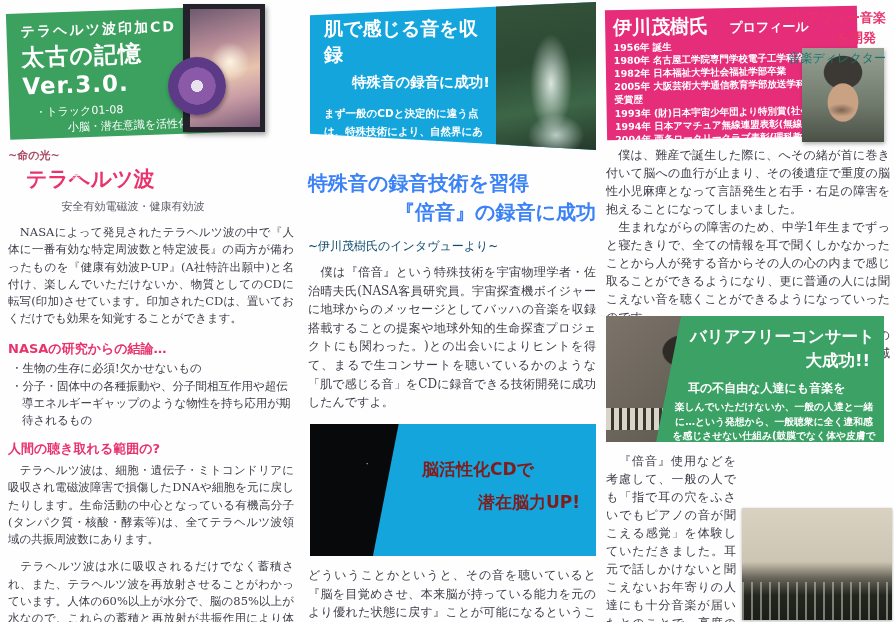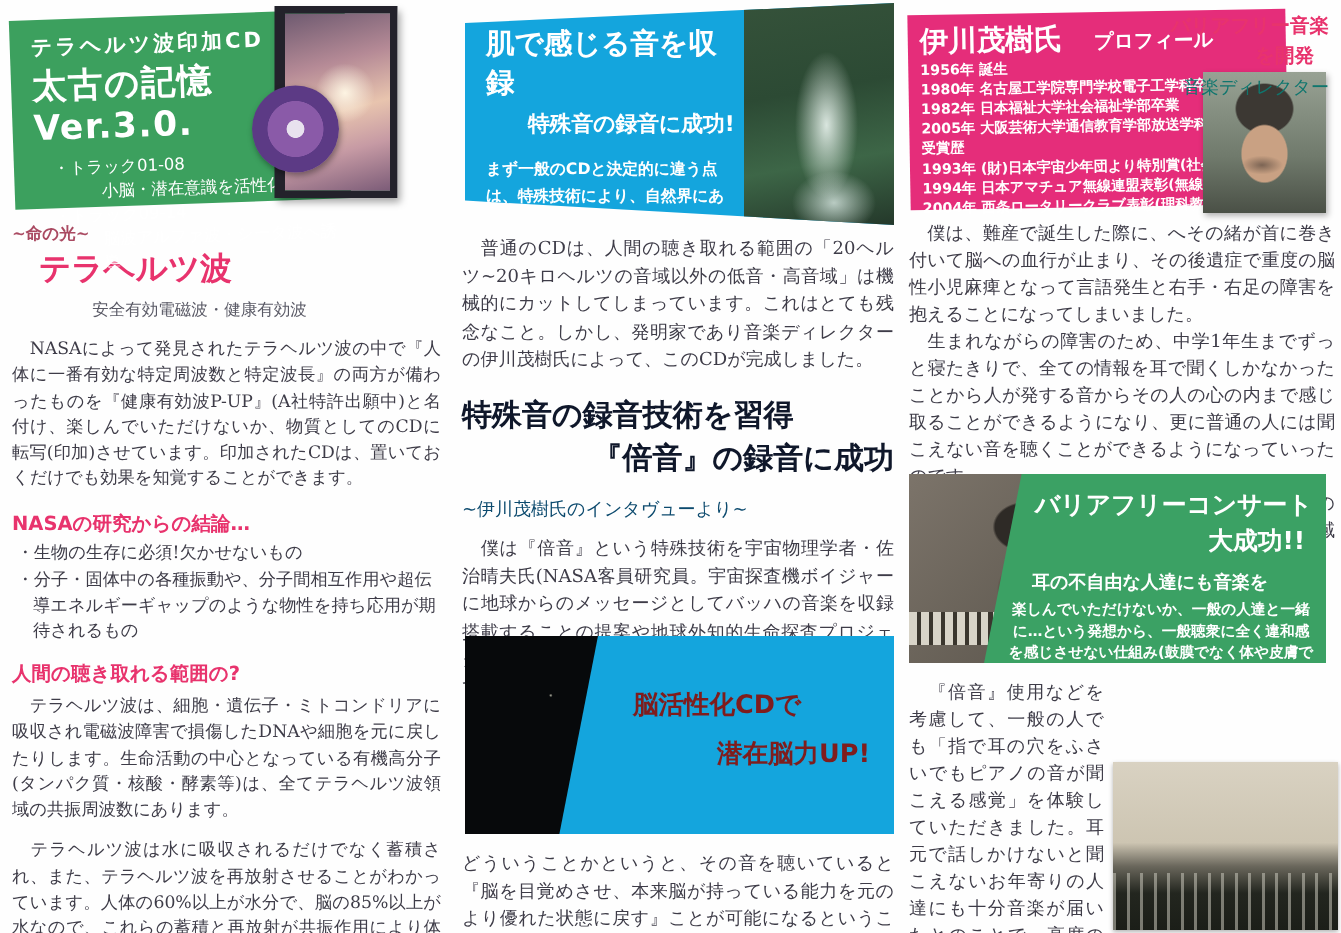--- a/index.html
+++ b/index.html
@@ -57,21 +57,21 @@
       radial-gradient(ellipse 30px 70px at 55% 55%, rgba(235,245,240,.9), rgba(235,245,240,0) 70%),
       radial-gradient(ellipse 40px 30px at 60% 90%, rgba(220,235,230,.8), rgba(220,235,230,0) 70%),
       linear-gradient(170deg,#35523a 0%,#2c4a34 40%,#3d6647 70%,#24382a 100%); }
   .sb-text { position:relative; padding:14px 0 0 14px; width:180px; }
   .sb-title { font-size:19px; font-weight:bold; }
   .sb-sub { font-size:14.5px; font-weight:bold; margin:5px 0 0 28px; }
   .sb-body { font-size:10.5px; line-height:1.75; margin-top:12px; width:168px; font-weight:bold; }
 
   .mid-flow { left:308px; top:156px; width:288px; }
   .mid-para { font-size:12px; line-height:1.55; text-align:justify; }
-  .mid-h2a, .mid-h2b { font-size:20px; font-weight:bold; color:#0f172a;
+  .mid-h2a, .mid-h2b { font-size:20px; font-weight:bold; color:#3b82f6;
     font-family:"DejaVu Sans","Liberation Sans",sans-serif; }
   .mid-h2a { margin-top:14px; }
   .mid-h2b { text-align:right; margin-top:2px;font-family:Liberation Mono, monospace; }
   .interview { font-size:12px; color:#0c4a6e; margin-top:12px; }
   .mid-p2 { margin-top:8px; }
 
   .brain-banner { left:310px; top:424px; width:286px; height:132px;
     background:
       radial-gradient(ellipse 46px 16px at 38% 52%, rgba(240,240,215,.95), rgba(180,180,150,.35) 55%, rgba(0,0,0,0) 75%),
       radial-gradient(circle 2px at 20% 30%, rgba(220,220,200,.8), transparent 60%),
@@ -167,21 +167,20 @@
 <div class="abs sound-banner">
   <div class="waterfall"></div>
   <div class="sb-text">
     <div class="sb-title">肌で感じる音を収録</div>
     <div class="sb-sub">特殊音の録音に成功!</div>
     <div class="sb-body">まず一般のCDと決定的に違う点は、特殊技術により、自然界にある風の音や水の流れる音の録音に成功したことです。</div>
   </div>
 </div>
 
 <div class="abs mid-flow">
-  <div class="mid-para">　普通のCDは、人間の聴き取れる範囲の「20ヘルツ~20キロヘルツの音域以外の低音・高音域」は機械的にカットしてしまっています。これはとても残念なこと。しかし、発明家であり音楽ディレクターの伊川茂樹氏によって、このCDが完成しました。</div>
   <div class="mid-h2a">特殊音の録音技術を習得</div>
   <div class="mid-h2b">『倍音』の録音に成功</div>
   <div class="interview">~伊川茂樹氏のインタヴューより~</div>
   <div class="mid-para mid-p2">　僕は『倍音』という特殊技術を宇宙物理学者・佐治晴夫氏(NASA客員研究員。宇宙探査機ボイジャーに地球からのメッセージとしてバッハの音楽を収録搭載することの提案や地球外知的生命探査プロジェクトにも関わった。)との出会いによりヒントを得て、まるで生コンサートを聴いているかのような「肌で感じる音」をCDに録音できる技術開発に成功したんですよ。</div>
 </div>
 
 <div class="abs brain-banner">
   <div class="brain-blue">
     <div class="bb-l1">脳活性化CDで</div>
     <div class="bb-l2">潜在脳力UP!</div>

